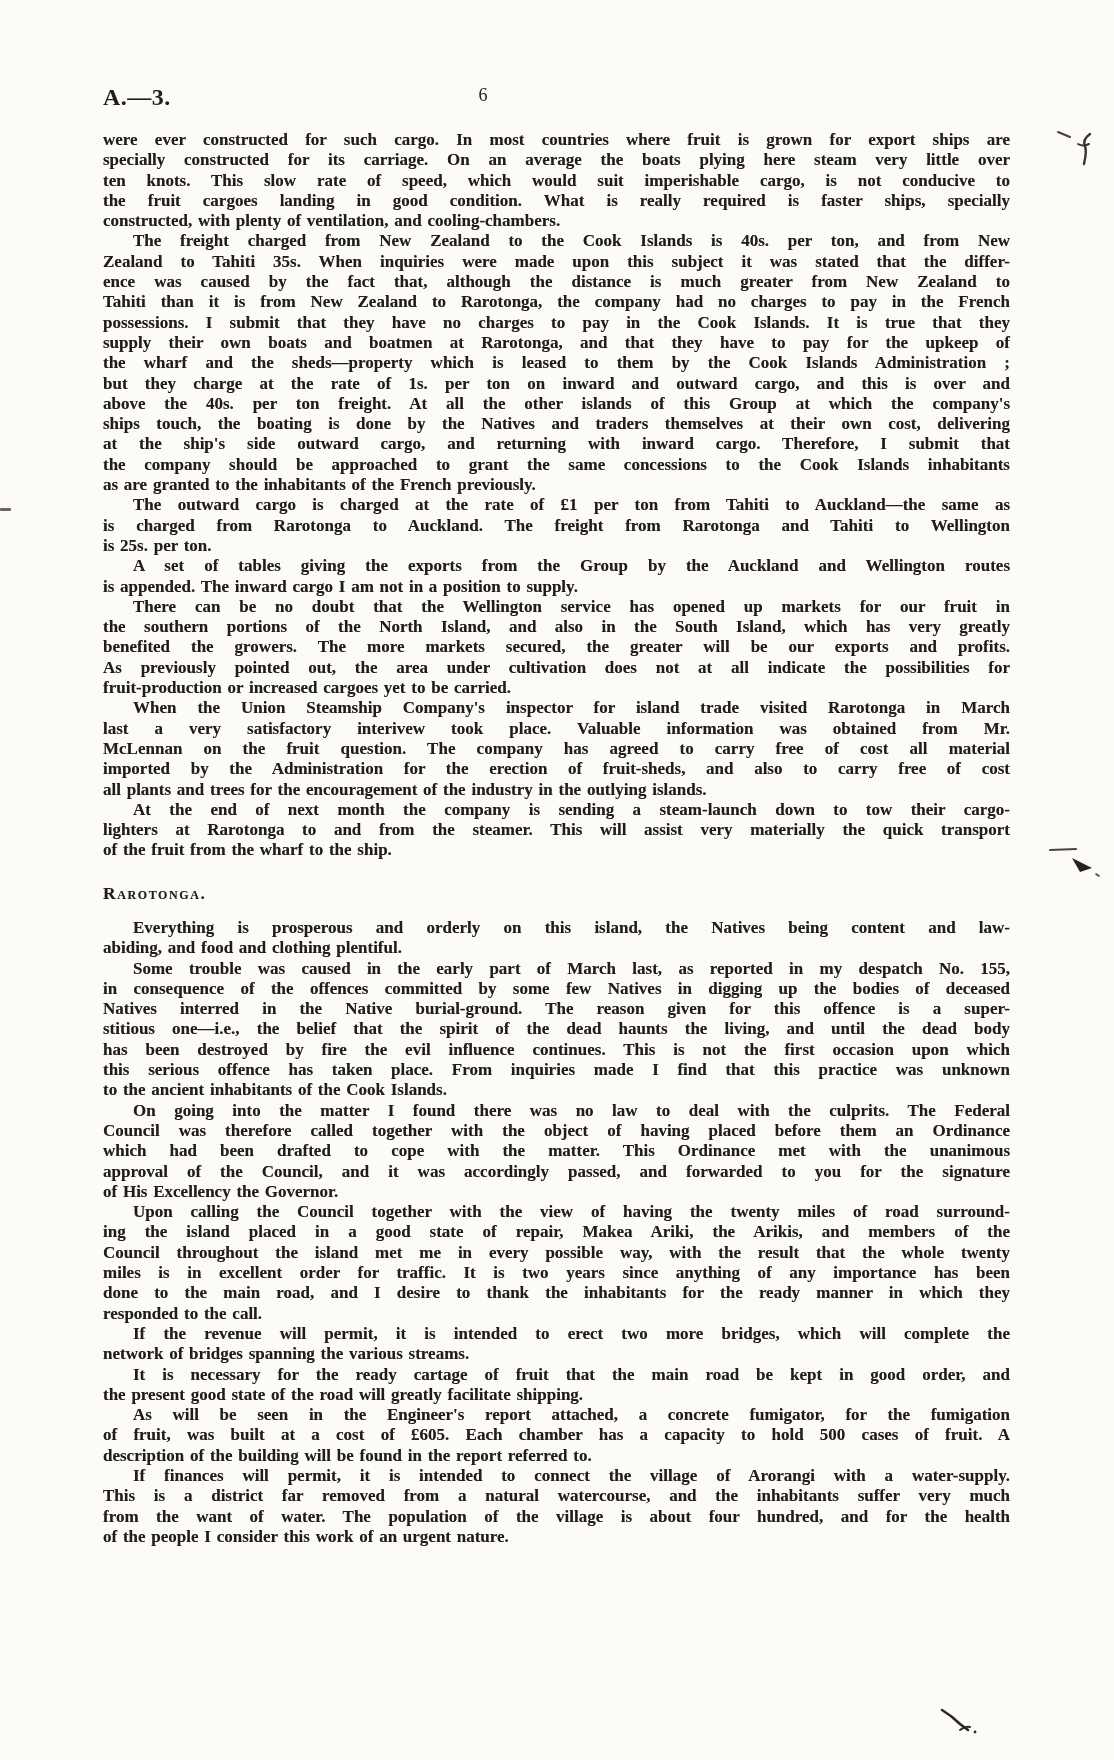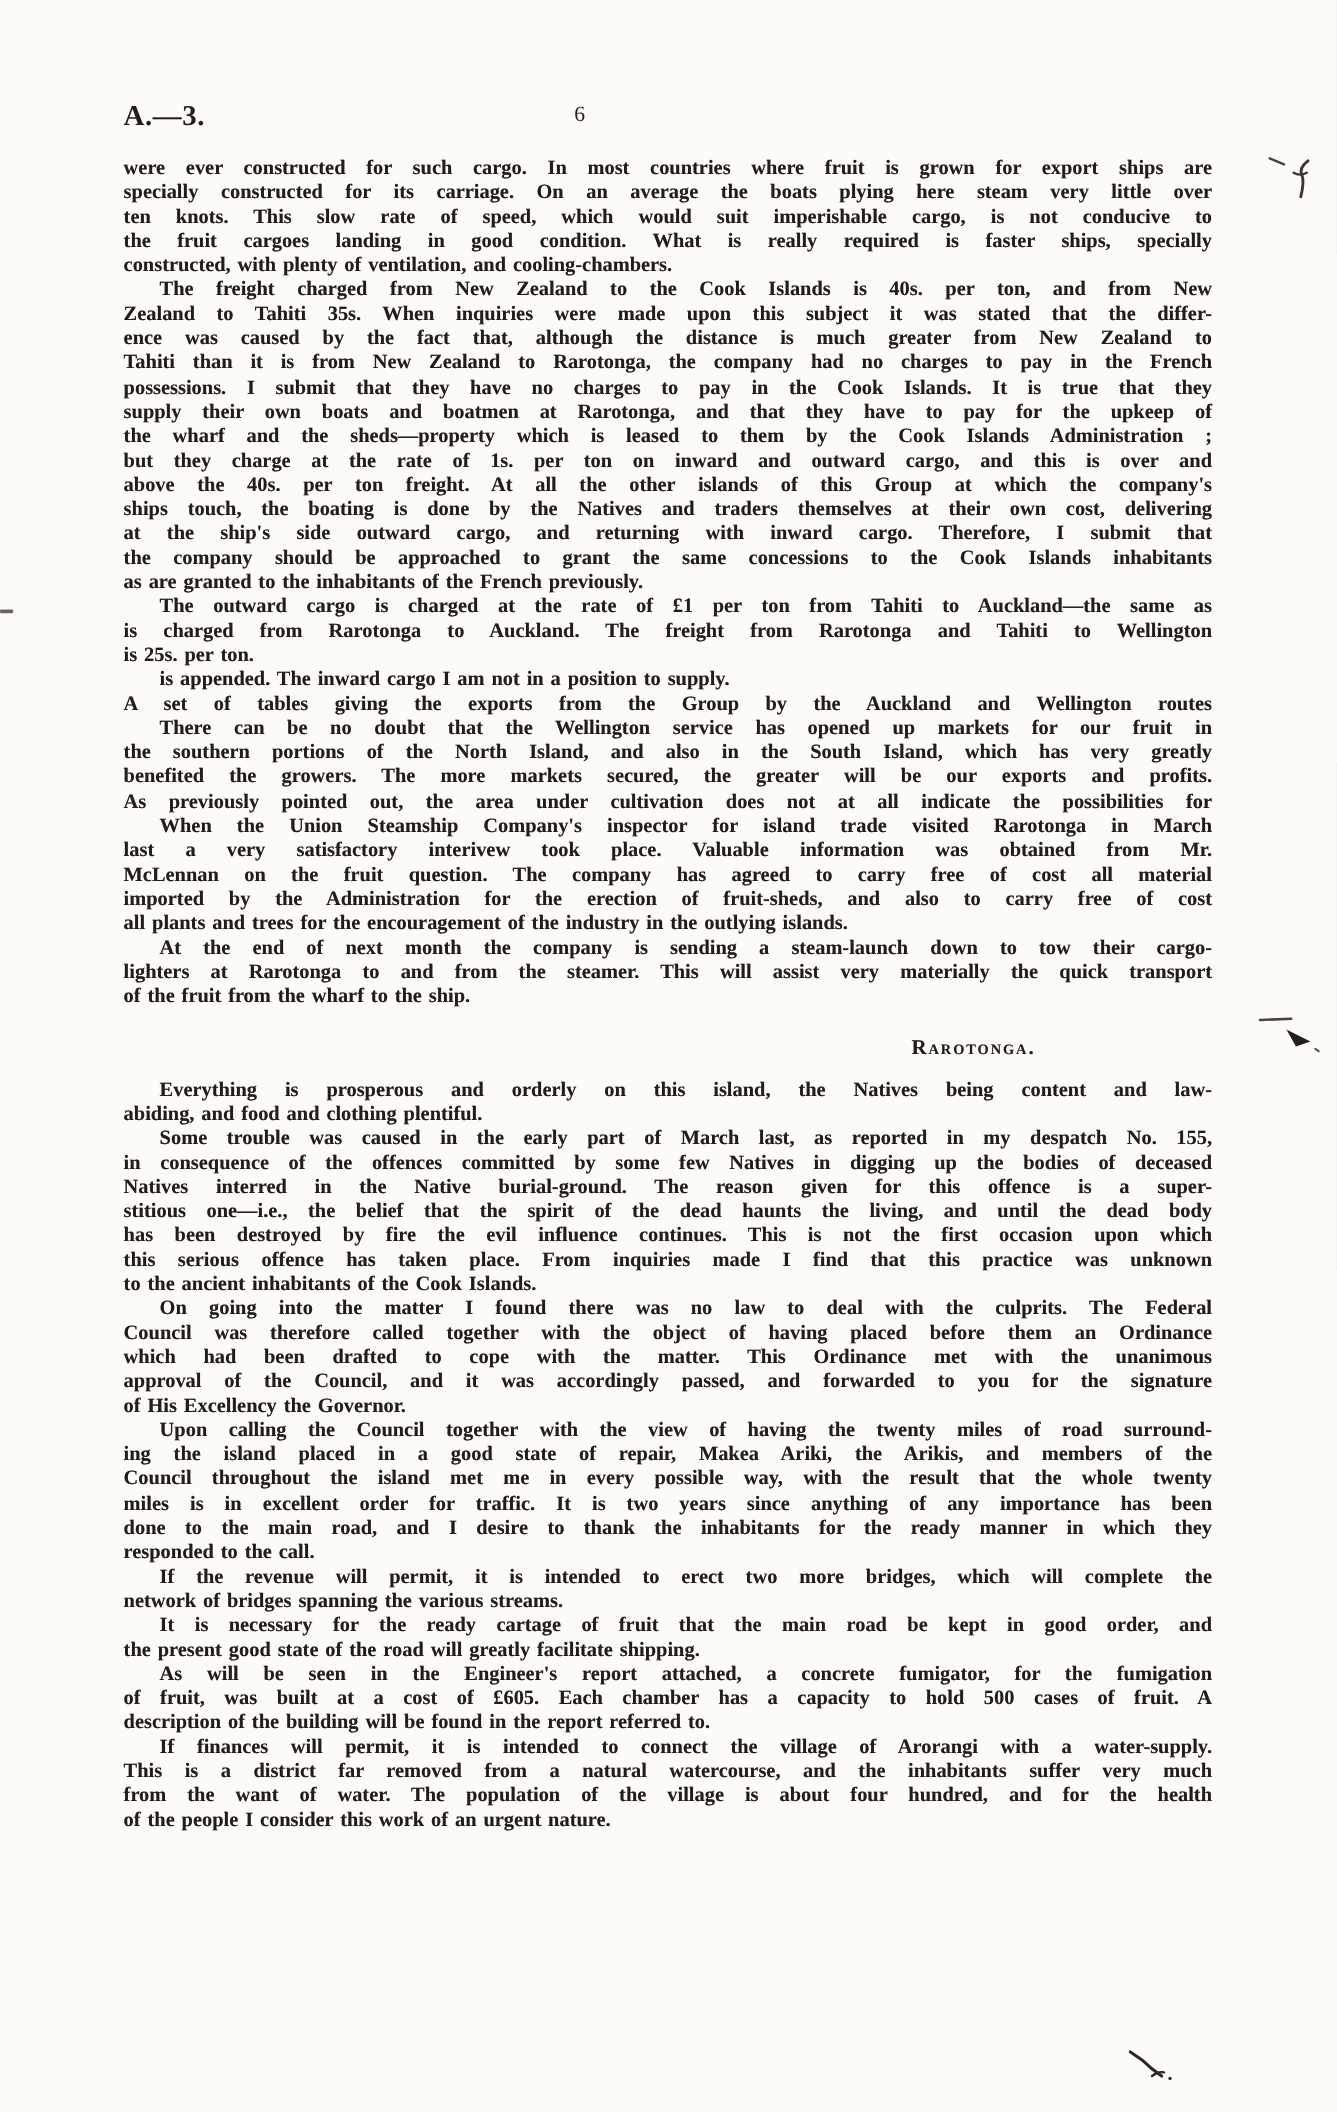--- a/index.html
+++ b/index.html
@@ -44,21 +44,21 @@
     text-align:justify;
     text-align-last:justify;
     word-spacing:1.5px;
   }
   .line.last{
     text-align-last:left;
   }
   .para.indent .line:first-child{text-indent:30px;}
   .heading{
     width:760px;
-    text-align:right;
+    text-align:left;
     font-variant:small-caps;
     letter-spacing:1.6px;
     font-size:17.5px;
     margin:22px 0 15px 0;
     text-shadow:0 0 .4px rgba(32,28,24,.45);
   }
   .mark{position:absolute;}
   .mark svg{display:block;}
 </style>
 </head>
@@ -97,28 +97,29 @@
           <div class="line">at the ship's side outward cargo, and returning with inward cargo. Therefore, I submit that</div>
           <div class="line">the company should be approached to grant the same concessions to the Cook Islands inhabitants</div>
           <div class="line last">as are granted to the inhabitants of the French previously.</div>
         </div>
         <div class="para indent">
           <div class="line">The outward cargo is charged at the rate of £1 per ton from Tahiti to Auckland—the same as</div>
           <div class="line">is charged from Rarotonga to Auckland. The freight from Rarotonga and Tahiti to Wellington</div>
           <div class="line last">is 25s. per ton.</div>
         </div>
         <div class="para indent">
+          <div class="line">A set of tables giving the exports from the Group by the Auckland and Wellington routes</div>
           <div class="line last">is appended. The inward cargo I am not in a position to supply.</div>
-          <div class="line">A set of tables giving the exports from the Group by the Auckland and Wellington routes</div>
         </div>
         <div class="para indent">
           <div class="line">There can be no doubt that the Wellington service has opened up markets for our fruit in</div>
           <div class="line">the southern portions of the North Island, and also in the South Island, which has very greatly</div>
           <div class="line">benefited the growers. The more markets secured, the greater will be our exports and profits.</div>
           <div class="line">As previously pointed out, the area under cultivation does not at all indicate the possibilities for</div>
+          <div class="line last">fruit-production or increased cargoes yet to be carried.</div>
         </div>
         <div class="para indent">
           <div class="line">When the Union Steamship Company's inspector for island trade visited Rarotonga in March</div>
           <div class="line">last a very satisfactory interivew took place. Valuable information was obtained from Mr.</div>
           <div class="line">McLennan on the fruit question. The company has agreed to carry free of cost all material</div>
           <div class="line">imported by the Administration for the erection of fruit-sheds, and also to carry free of cost</div>
           <div class="line last">all plants and trees for the encouragement of the industry in the outlying islands.</div>
         </div>
         <div class="para indent">
           <div class="line">At the end of next month the company is sending a steam-launch down to tow their cargo-</div>

